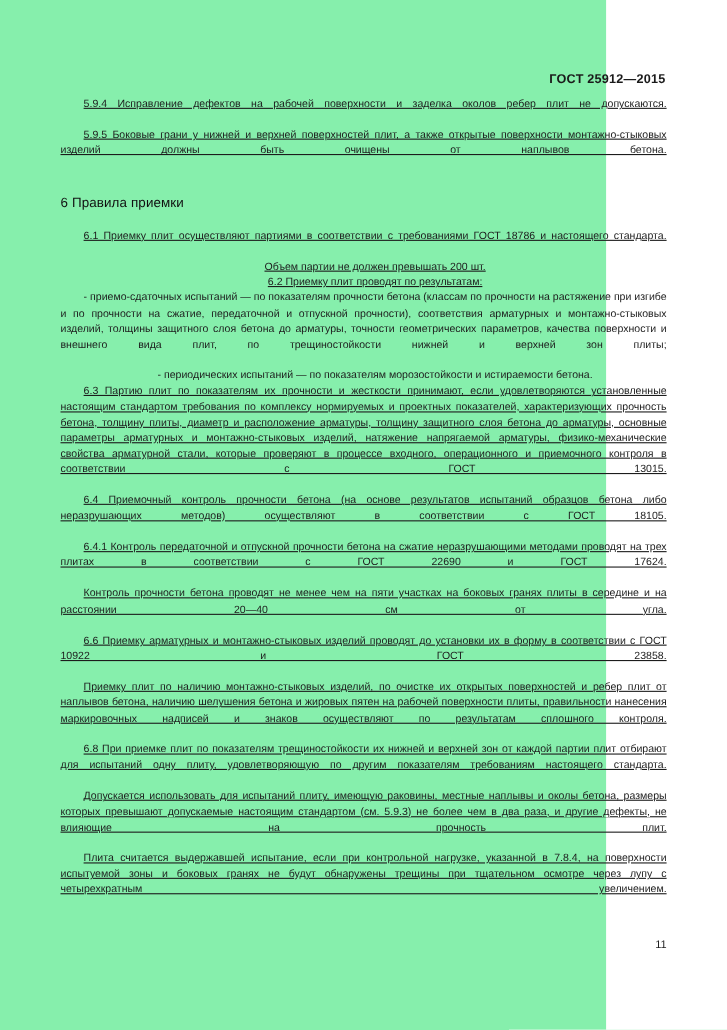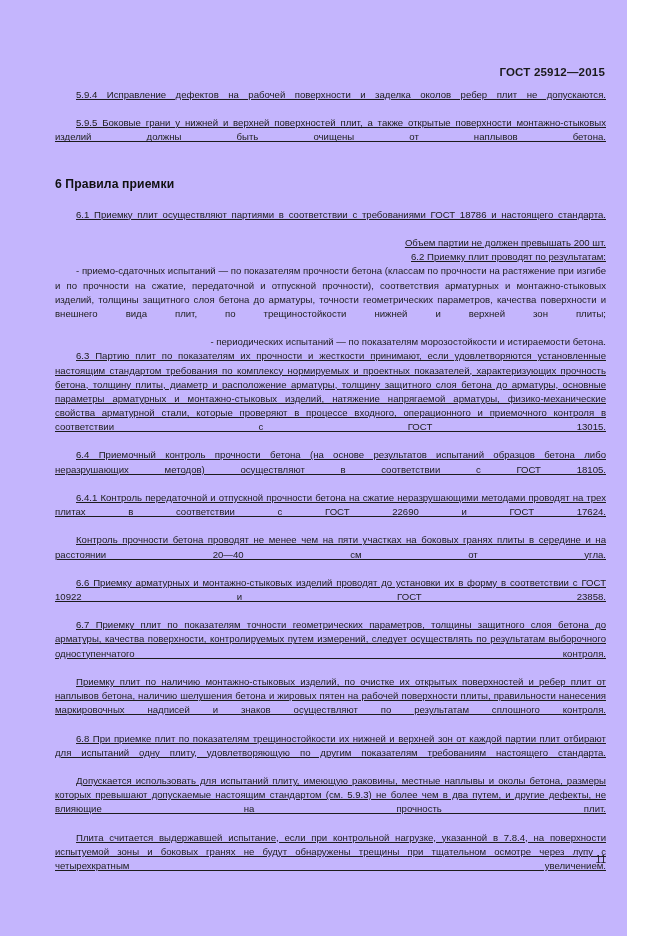--- a/index.html
+++ b/index.html
@@ -12,23 +12,24 @@
     height: 936px;
     font-family: "Liberation Sans", sans-serif;
     color: #1a1a1a;
     position: relative;
     overflow: hidden;
   }
   .page {
     position: absolute;
     left: 0;
     top: 0;
-    width: 627px;
+    width: 540px;
     height: 936px;
-    background: #c4b5fd;
+    background: #86efac;
+    padding-left: 11px;
   }
   .header {
     position: absolute;
     left: 55px;
     top: 62px;
     width: 550px;
     text-align: right;
   }
   .header-text {
     font-size: 11.5px;
@@ -53,21 +54,21 @@
   }
   .para.indent {
     text-indent: 21px;
     text-decoration: underline;
   }
   .para.bullet {
     text-indent: 21px;
   }
   .section-heading {
     font-size: 12.2px;
-    font-weight: bold;
+    font-weight: normal;
     margin: 0;
     padding: 0;
     color: #111111;
     letter-spacing: 0.1px;
   }
   .gap-before-heading { height: 18px; }
   .gap-after-heading { height: 17px; }
   .footer {
     position: absolute;
     left: 55px;
@@ -80,21 +81,21 @@
     font-weight: normal;
     color: #1a1a1a;
   }
   
   .para::after {
     content: "";
     display: inline-block;
     width: 100%;
   }
   .para.nojust::after { display: none; }
-  .para.nojust { text-align: right; }
+  .para.nojust { text-align: center; }
 </style>
 </head>
 <body>
 
 <div class="page">
 
   <div class="header">
     <span class="header-text">ГОСТ 25912—2015</span>
   </div>
 
@@ -110,24 +111,23 @@
     <p class="para indent">6.1   Приемку плит осуществляют партиями в соответствии с требованиями ГОСТ 18786 и настоящего стандарта.</p>
     <p class="para indent nojust">Объем партии не должен превышать 200 шт.</p>
     <p class="para indent nojust">6.2   Приемку плит проводят по результатам:</p>
     <p class="para bullet">- приемо-сдаточных испытаний — по показателям прочности бетона (классам по прочности на растяжение при изгибе и по прочности на сжатие, передаточной и отпускной прочности), соответствия арматурных и монтажно-стыковых изделий, толщины защитного слоя бетона до арматуры, точности геометрических параметров, качества поверхности и внешнего вида плит, по трещиностойкости нижней и верхней зон плиты;</p>
     <p class="para bullet nojust">- периодических испытаний — по показателям морозостойкости и истираемости бетона.</p>
     <p class="para indent">6.3   Партию плит по показателям их прочности и жесткости принимают, если удовлетворяются установленные настоящим стандартом требования по комплексу нормируемых и проектных показателей, характеризующих прочность бетона, толщину плиты, диаметр и расположение арматуры, толщину защитного слоя бетона до арматуры, основные параметры арматурных и монтажно-стыковых изделий, натяжение напрягаемой арматуры, физико-механические свойства арматурной стали, которые проверяют в процессе входного, операционного и приемочного контроля в соответствии с ГОСТ 13015.</p>
     <p class="para indent">6.4   Приемочный контроль прочности бетона (на основе результатов испытаний образцов бетона либо неразрушающих методов) осуществляют в соответствии с ГОСТ 18105.</p>
     <p class="para indent">6.4.1   Контроль передаточной и отпускной прочности бетона на сжатие неразрушающими методами проводят на трех плитах в соответствии с ГОСТ 22690 и ГОСТ 17624.</p>
     <p class="para indent">Контроль прочности бетона проводят не менее чем на пяти участках на боковых гранях плиты в середине и на расстоянии 20—40 см от угла.</p>
     <p class="para indent">6.6   Приемку арматурных и монтажно-стыковых изделий проводят до установки их в форму в соответствии с ГОСТ 10922 и ГОСТ 23858.</p>
-    <p class="para indent">6.7   Приемку плит по показателям точности геометрических параметров, толщины защитного слоя бетона до арматуры, качества поверхности, контролируемых путем измерений, следует осуществлять по результатам выборочного одноступенчатого контроля.</p>
     <p class="para indent">Приемку плит по наличию монтажно-стыковых изделий, по очистке их открытых поверхностей и ребер плит от наплывов бетона, наличию шелушения бетона и жировых пятен на рабочей поверхности плиты, правильности нанесения маркировочных надписей и знаков осуществляют по результатам сплошного контроля.</p>
     <p class="para indent">6.8   При приемке плит по показателям трещиностойкости их нижней и верхней зон от каждой партии плит отбирают для испытаний одну плиту, удовлетворяющую по другим показателям требованиям настоящего стандарта.</p>
-    <p class="para indent">Допускается использовать для испытаний плиту, имеющую раковины, местные наплывы и околы бетона, размеры которых превышают допускаемые настоящим стандартом (см. 5.9.3) не более чем в два путем, и другие дефекты, не влияющие на прочность плит.</p>
+    <p class="para indent">Допускается использовать для испытаний плиту, имеющую раковины, местные наплывы и околы бетона, размеры которых превышают допускаемые настоящим стандартом (см. 5.9.3) не более чем в два раза, и другие дефекты, не влияющие на прочность плит.</p>
     <p class="para indent">Плита считается выдержавшей испытание, если при контрольной нагрузке, указанной в 7.8.4, на поверхности испытуемой зоны и боковых гранях не будут обнаружены трещины при тщательном осмотре через лупу с четырехкратным увеличением.</p>
 
   </div>
 
   <div class="footer">
     <span class="page-number">11</span>
   </div>
 
 </div>
 

